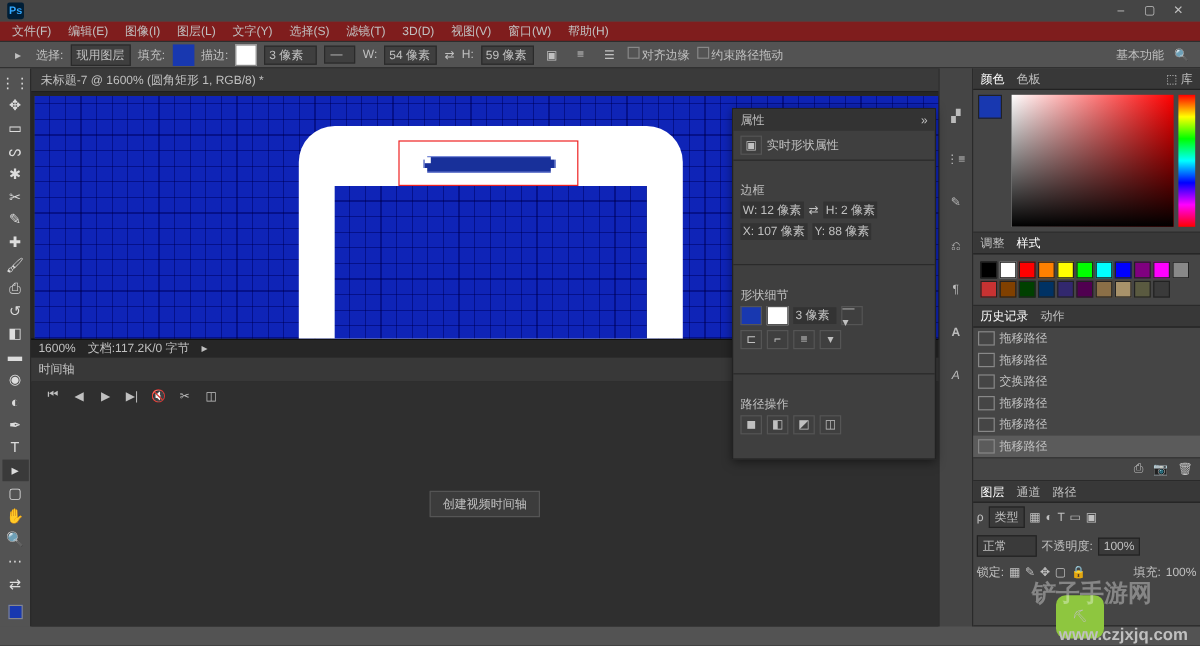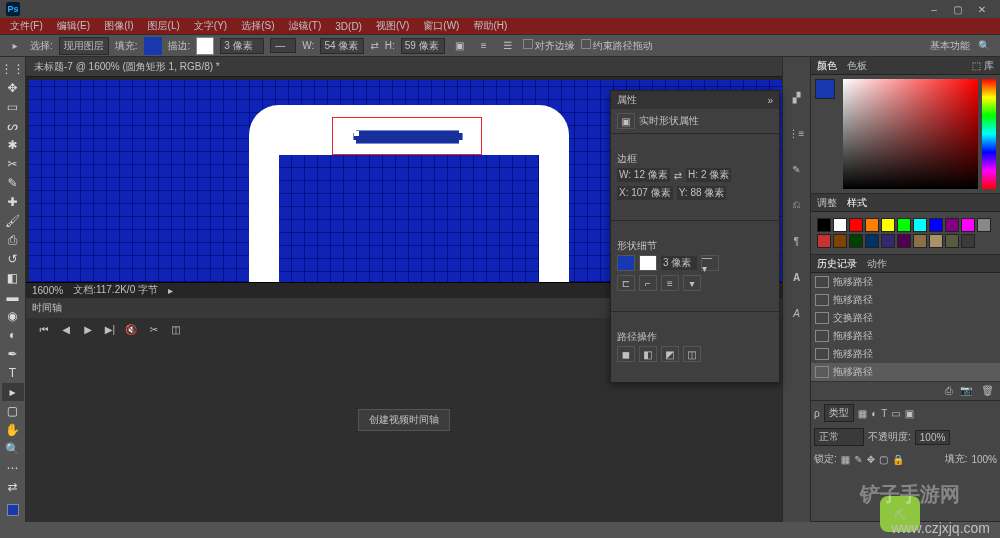--- a/index.html
+++ b/index.html
@@ -83,21 +83,21 @@
 
 .props { position: absolute; left: 610px; top: 90px; width: 170px; background: #3f3f3f; border: 1px solid #222; z-index: 20; box-shadow: 0 2px 8px rgba(0,0,0,.5); }
 .props .hd { height: 18px; background: #333; display: flex; align-items: center; padding: 0 6px; }
 .props .sub { padding: 4px 6px; display: flex; align-items: center; gap: 4px; }
 .props .sec { padding: 18px 6px; border-top: 1px solid #2a2a2a; }
 .props .row { display: flex; align-items: center; gap: 4px; padding: 2px 0; }
 .props .fld { background: #333; padding: 0 2px; min-width: 36px; }
 .props .btn { width: 18px; height: 16px; border: 1px solid #555; display:flex;align-items:center;justify-content:center; cursor:pointer; }
 
 .watermark { position: absolute; right: 40px; bottom: 30px; color: rgba(255,255,255,.35); font-size: 20px; font-weight: bold; pointer-events: none; }
-.wm2 { position: absolute; right: 10px; bottom: 2px; font-size: 14px; }
+.wm2 { position: absolute; right: 10px; bottom: 2px; font-size: 14px; font-weight: bold; }
 .shovel { position: absolute; right: 80px; bottom: 6px; width: 40px; height: 36px; display:flex; align-items:center; justify-content:center; background:#8ec63f; border-radius:8px; }
 </style>
 </head>
 <body>
 
 <div class="titlebar">
   <div class="ps">Ps</div>
   <div class="spacer"></div>
   <div class="win">–</div>
   <div class="win">▢</div>
@@ -297,20 +297,25 @@
           </div>
         </div>
       <div class="hist-bot">
         <span>⎙</span>
         <span>📷</span>
         <span>🗑</span>
       </div>
     </div>
 
     <div class="panel" style="flex:1">
+      <div class="panel-tabs">
+        <span class="on">图层</span>
+        <span>通道</span>
+        <span>路径</span>
+      </div>
       <div class="layer-top">
         <span>ρ</span>
         <span class="sel">类型</span>
         <span>▦</span>
         <span>◐</span>
         <span>T</span>
         <span>▭</span>
         <span>▣</span>
       </div>
       <div class="layer-blend">

